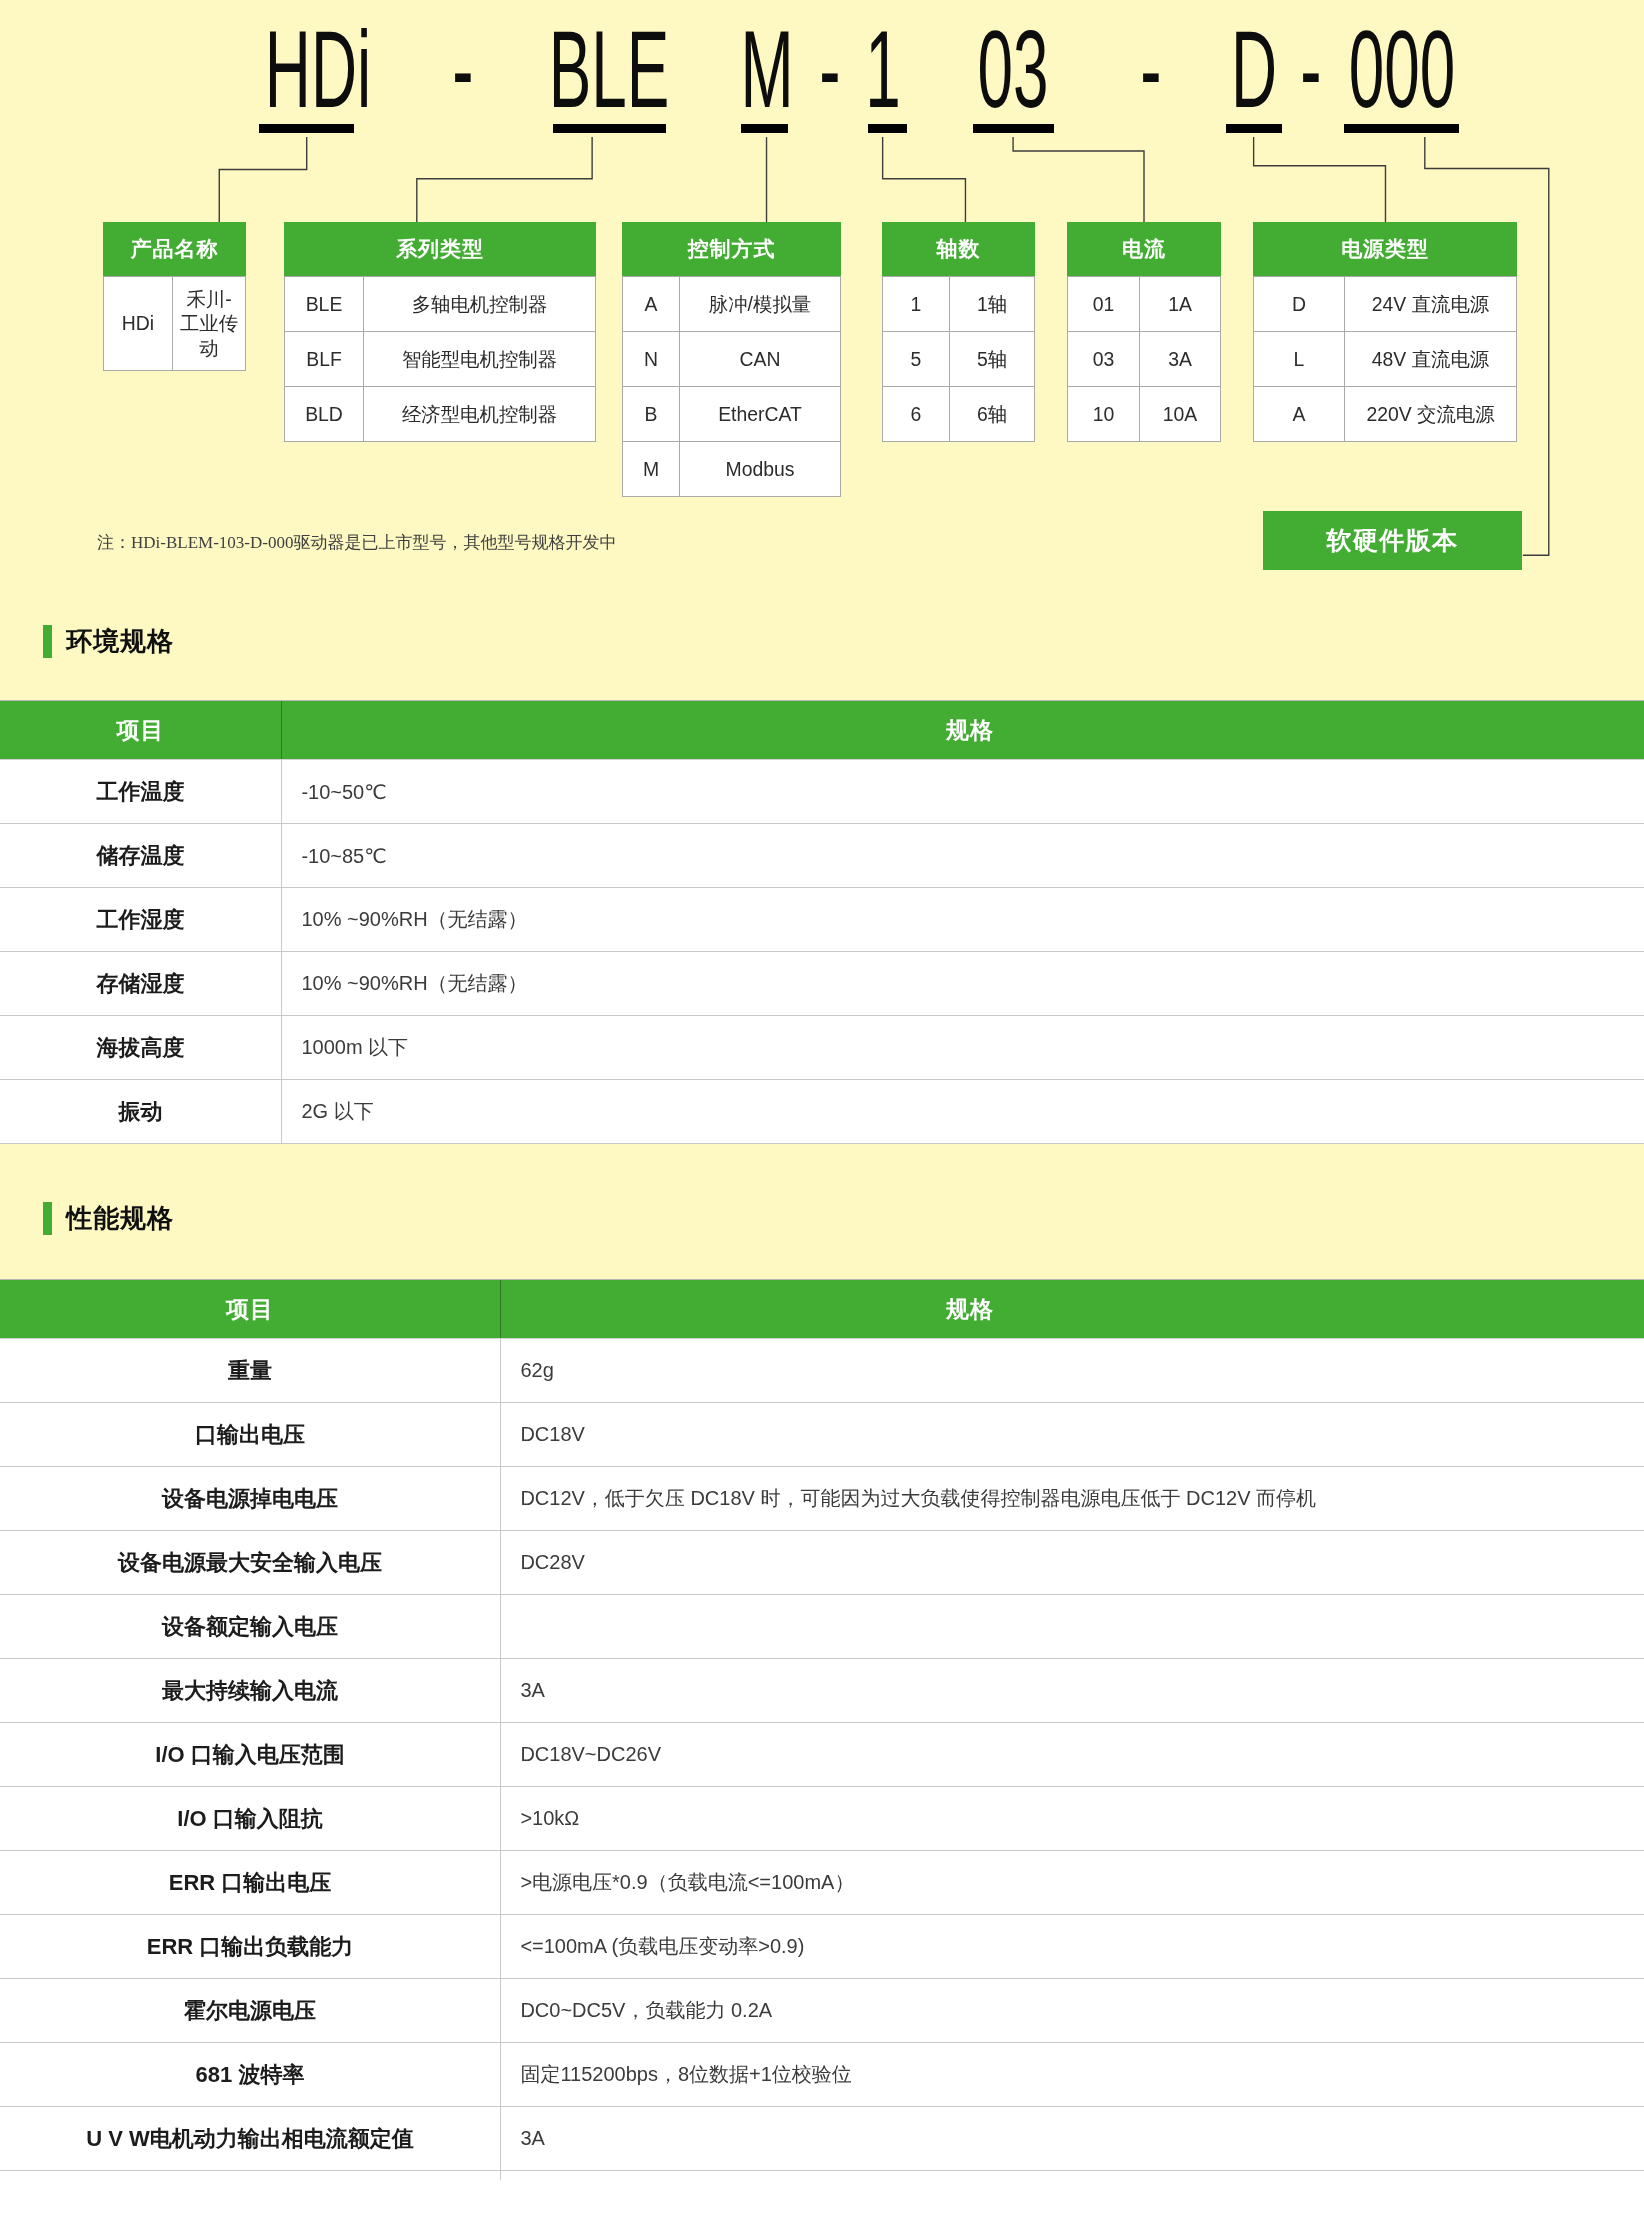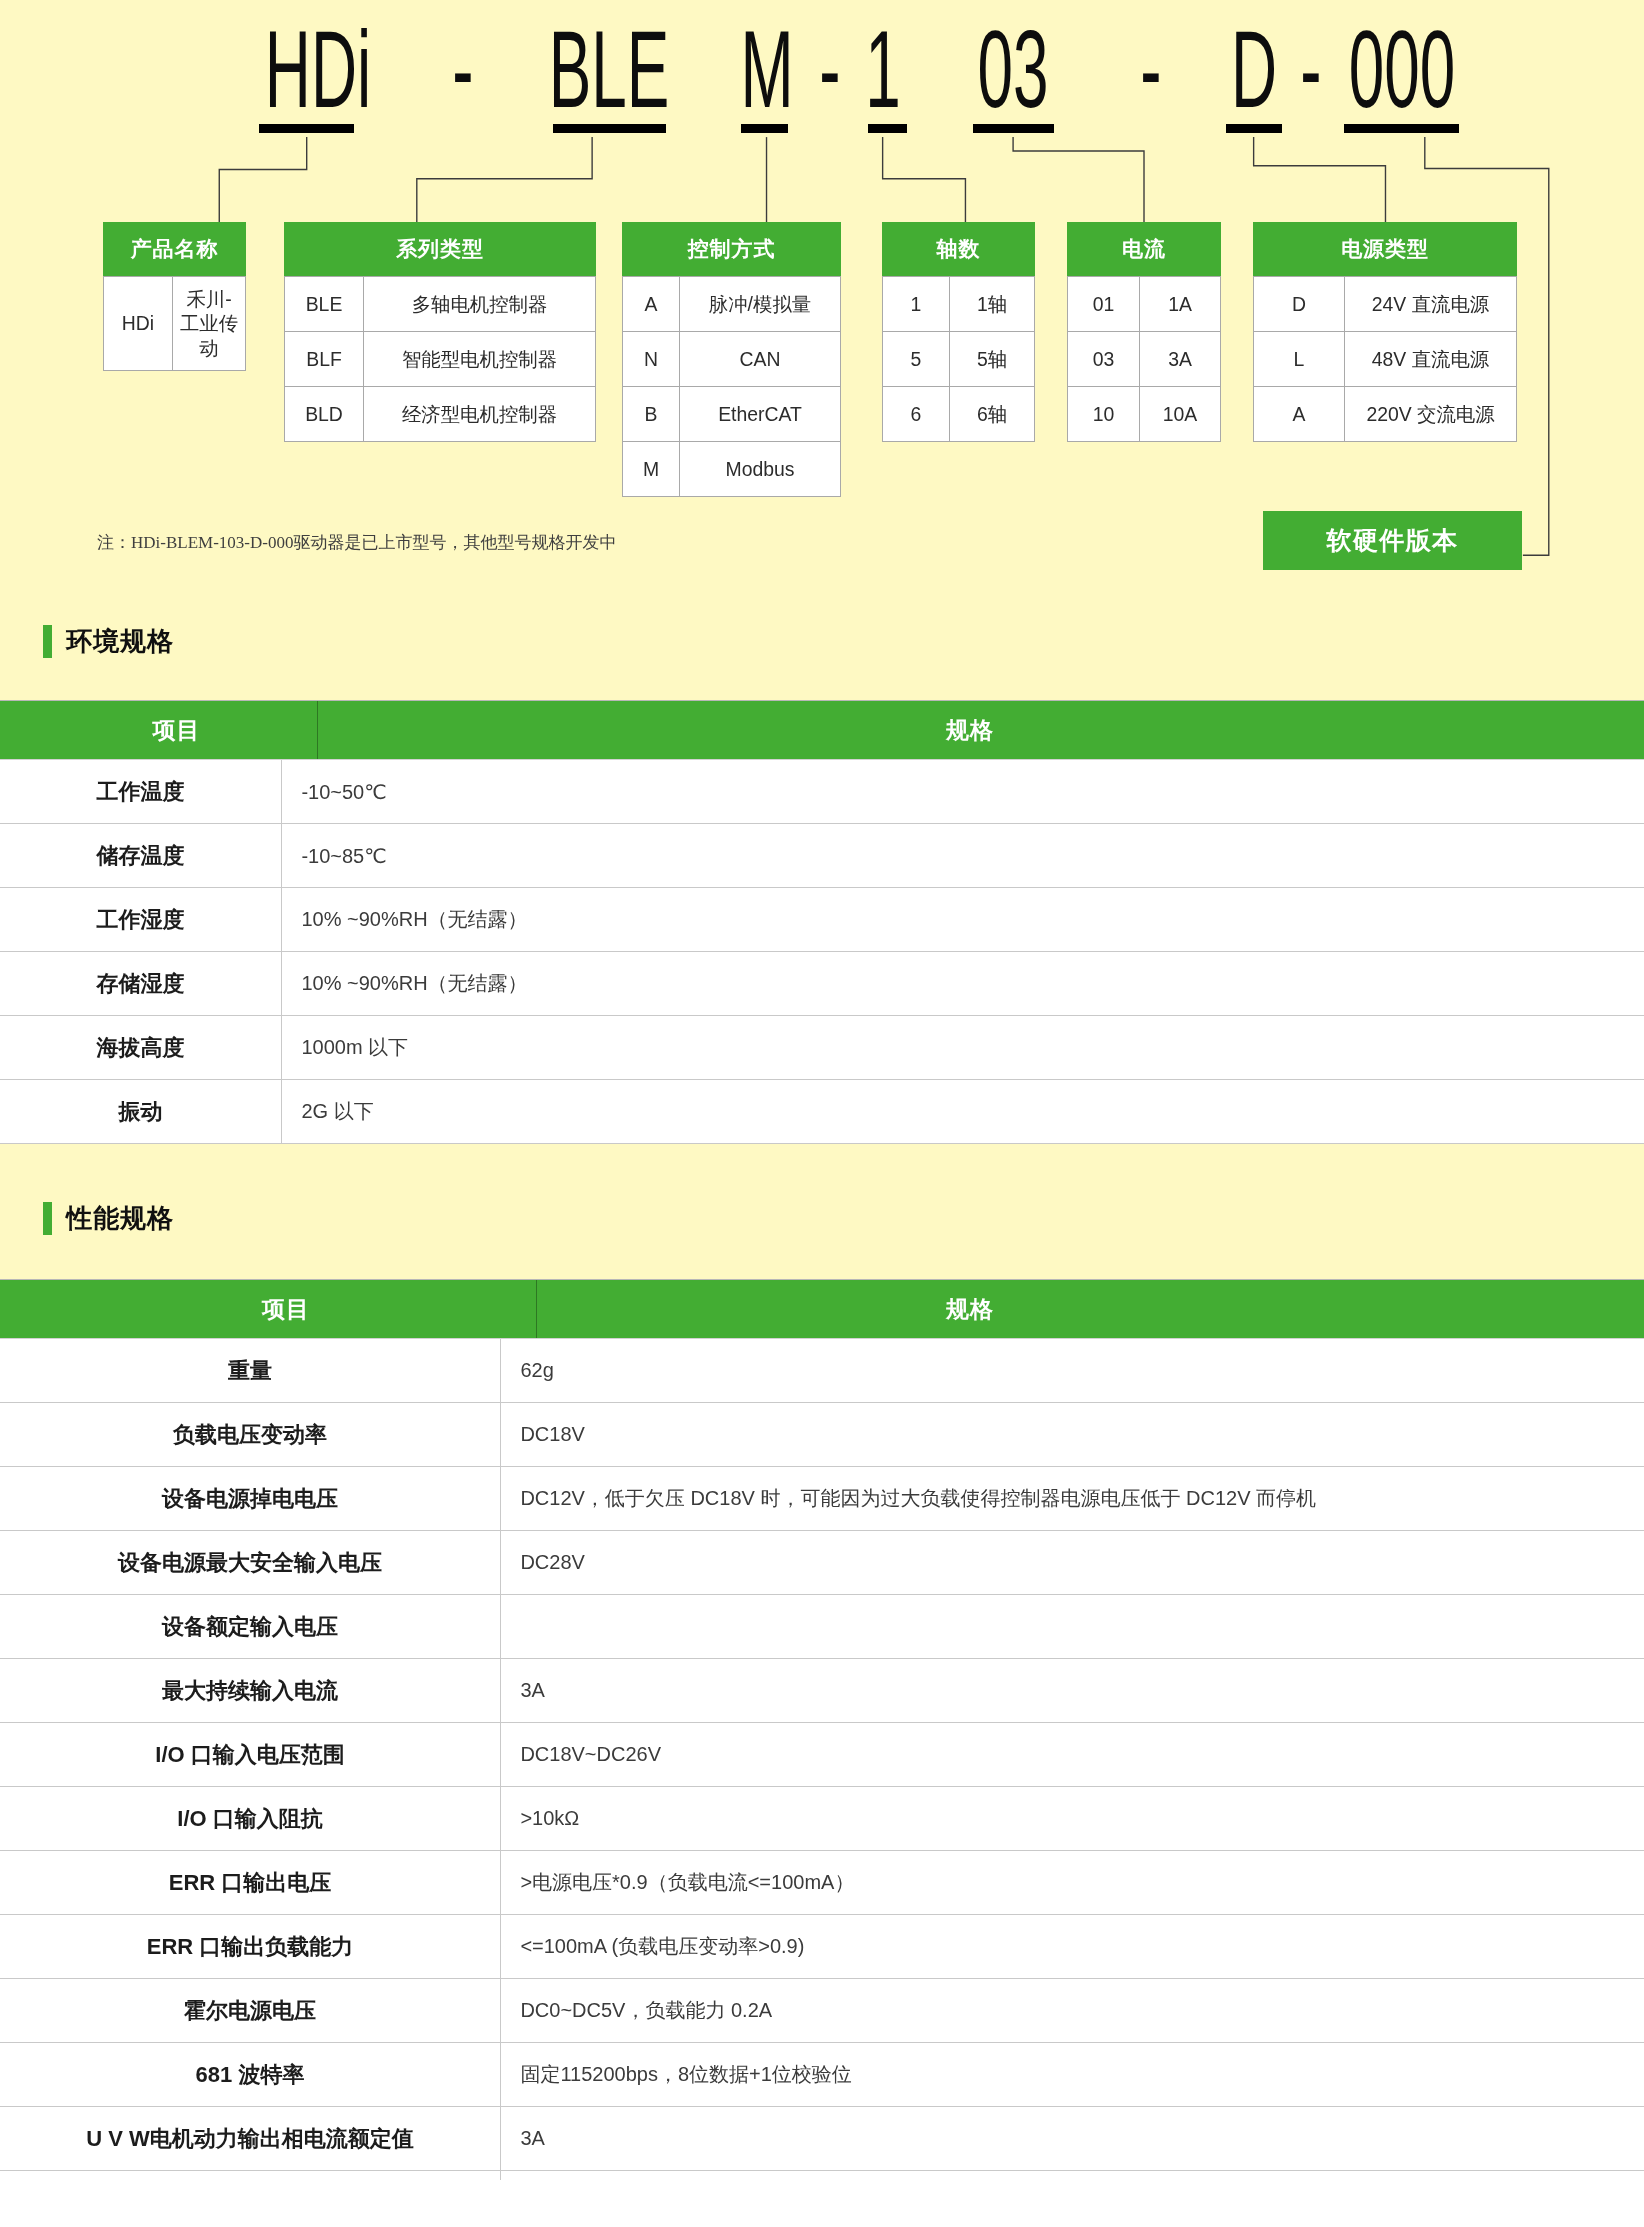--- a/index.html
+++ b/index.html
@@ -37,21 +37,21 @@
   .sect{position:absolute;left:43px;display:flex;align-items:center;gap:14px;}
   .sect .bar{width:9.3px;height:33px;background:#43ad33;}
   .sect .st{font-size:26px;font-weight:700;color:#101010;letter-spacing:0.9px;}
 
   
   .spec{position:absolute;left:0;width:1645px;}
   .spec .shd{position:relative;display:flex;height:58px;background:#43ad33;
              border-top:1.9px solid #b7b7b7;border-bottom:1.4px solid #d2d2d2;}
   .spec .sh1{width:var(--c1);display:flex;align-items:center;justify-content:center;
              color:#fff;font-weight:700;font-size:23px;letter-spacing:0.9px;
-             border-right:1.4px solid rgba(0,0,0,0.30);padding-left:36px;}
+             border-right:1.4px solid rgba(0,0,0,0.30);}
   .spec .sh2{position:absolute;left:896px;top:0;width:148px;height:100%;
              display:flex;align-items:center;justify-content:center;
              color:#fff;font-weight:700;font-size:23px;letter-spacing:0.9px;}
   .spec .srow{display:flex;height:63px;border-bottom:1.4px solid #c9c9c9;background:#fff;}
   .spec .sc1{width:var(--c1);display:flex;align-items:center;justify-content:center;
              font-weight:700;font-size:22px;color:#1c1c1c;border-right:1.4px solid #c9c9c9;
              text-align:center;}
   .spec .sc2{flex:1;display:flex;align-items:center;padding-left:19.4px;font-size:20px;color:#3b3b3b;}
   .spec-env{top:700px;--c1:281px;}
   .spec-perf{top:1279px;--c1:500px;}
@@ -250,21 +250,21 @@
   <div class="spec spec-perf">
     <div class="shd">
       <div class="sh1">项目</div>
       <div class="sh2">规格</div>
     </div>
     <div class="srow">
       <div class="sc1">重量</div>
       <div class="sc2">62g</div>
     </div>
     <div class="srow">
-      <div class="sc1">负载电压变动率</div>
+      <div class="sc1">口输出电压</div>
       <div class="sc2">DC18V</div>
     </div>
     <div class="srow">
       <div class="sc1">设备电源掉电电压</div>
       <div class="sc2">DC12V，低于欠压 DC18V 时，可能因为过大负载使得控制器电源电压低于 DC12V 而停机</div>
     </div>
     <div class="srow">
       <div class="sc1">设备电源最大安全输入电压</div>
       <div class="sc2">DC28V</div>
     </div>

